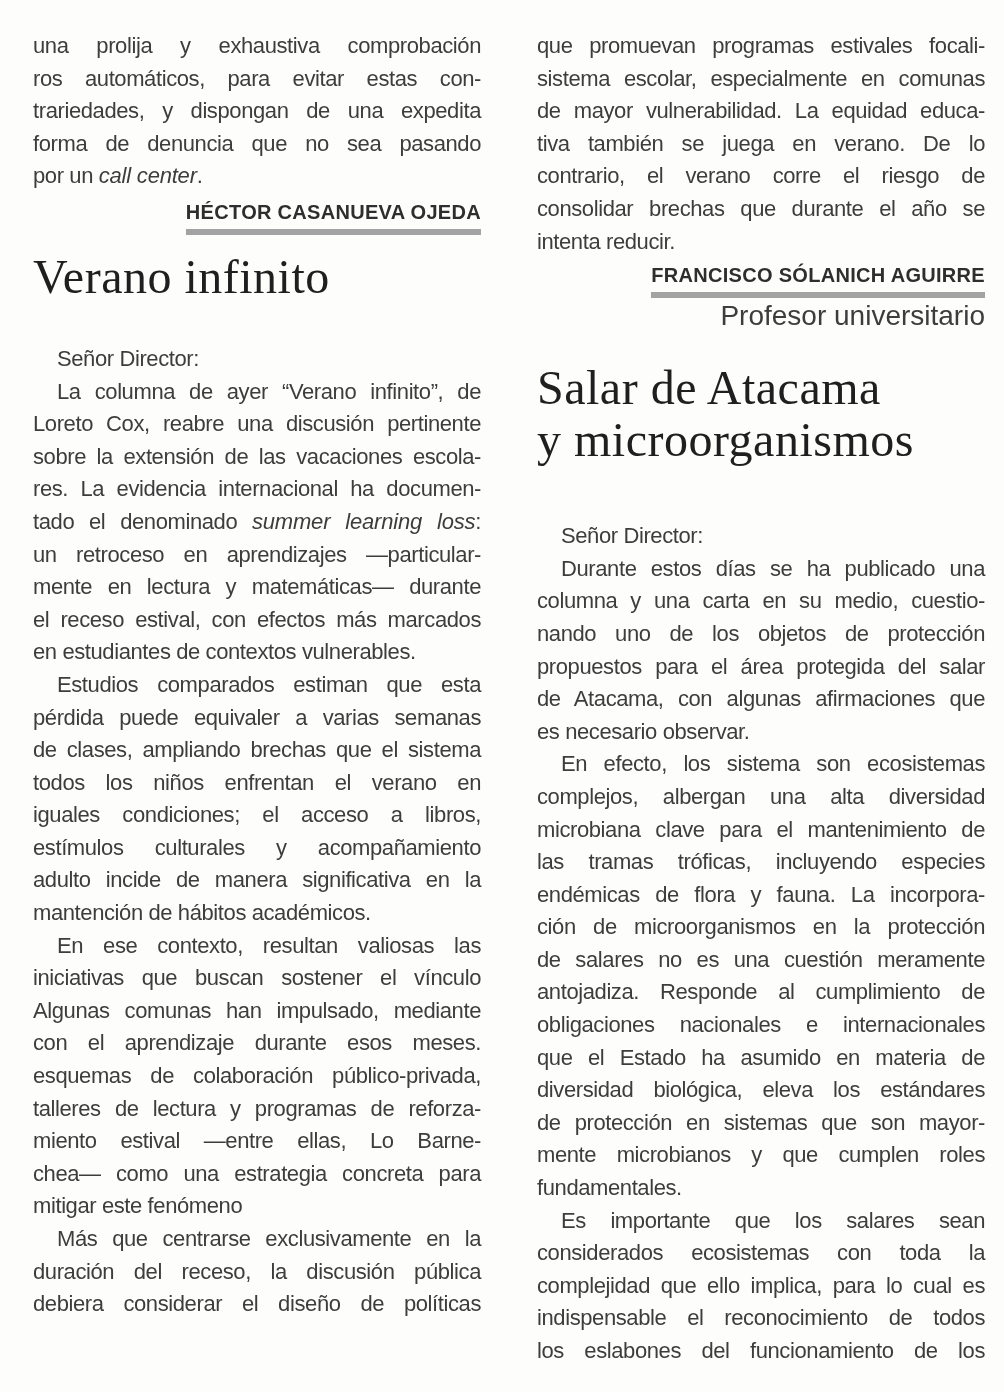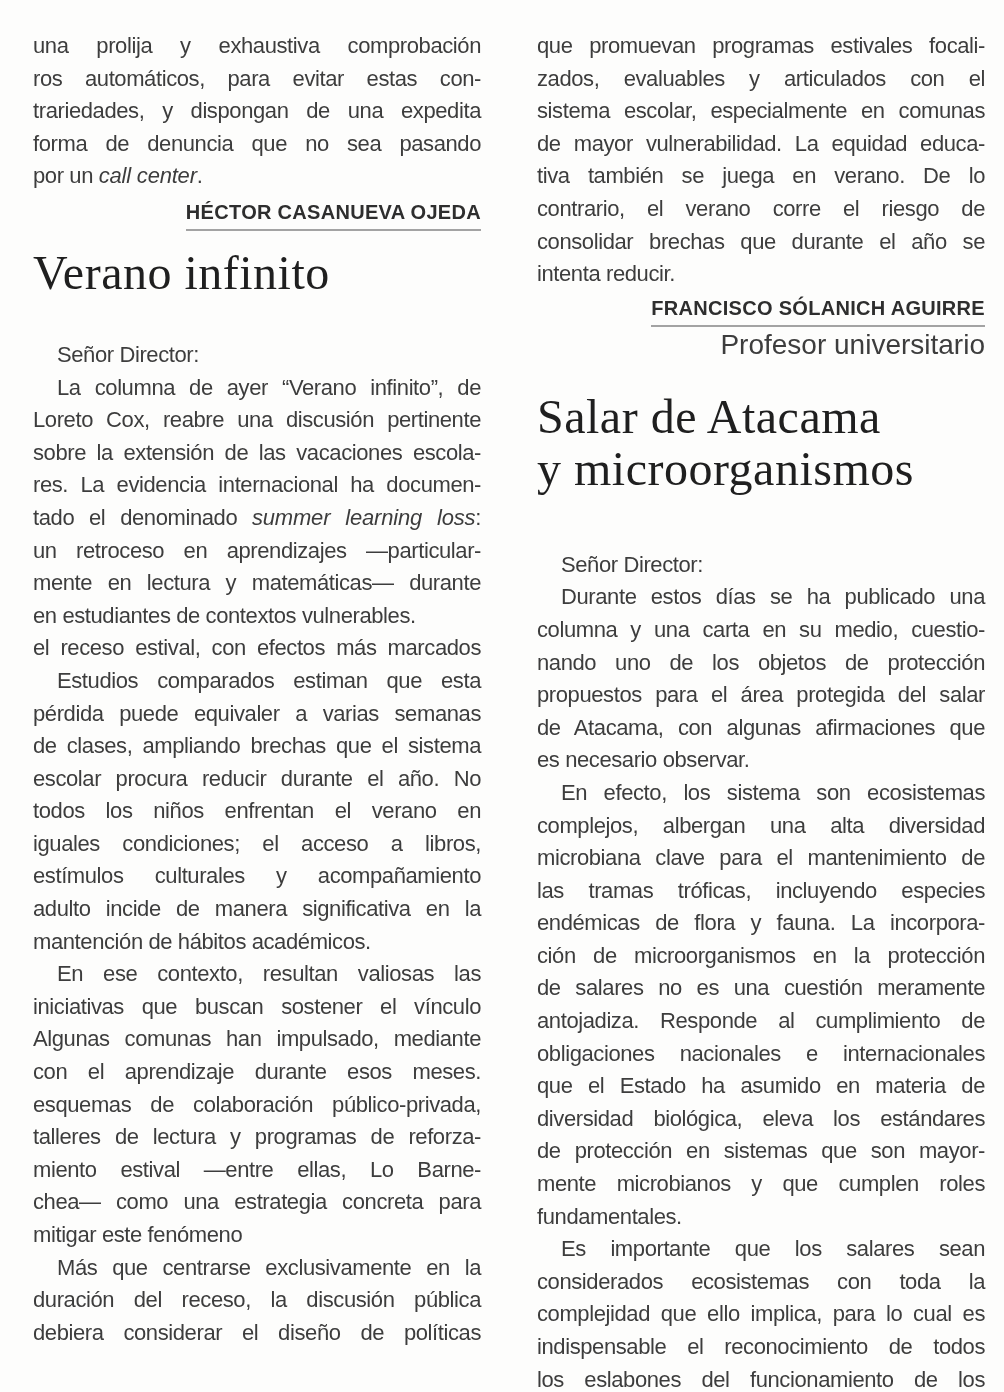--- a/index.html
+++ b/index.html
@@ -36,21 +36,21 @@
 
   
   .signature { text-align: right; margin-top: 8px; }
   .signature .name {
     display: inline-block;
     font-weight: bold;
     font-size: 20px;
     letter-spacing: 0.3px;
     color: #2e2e2e;
     padding-bottom: 5px;
-    border-bottom: 2px solid #a3a3a3;
+    border-bottom: 6px solid #a3a3a3;
   }
   .signature .role {
     font-size: 28px;
     line-height: 24px;
     margin-top: 6px;
     color: #3d3d3d;
   }
 
   
   .headline {
@@ -97,28 +97,27 @@
           <div class="line indent last">Señor Director:</div>
         </div>
         <div class="paragraph">
           <div class="line indent">La columna de ayer “Verano infinito”, de</div>
           <div class="line">Loreto Cox, reabre una discusión pertinente</div>
           <div class="line">sobre la extensión de las vacaciones escola-</div>
           <div class="line">res. La evidencia internacional ha documen-</div>
           <div class="line">tado el denominado <i>summer learning loss</i>:</div>
           <div class="line">un retroceso en aprendizajes —particular-</div>
           <div class="line">mente en lectura y matemáticas— durante</div>
+          <div class="line">el receso estival, con efectos más marcados</div>
           <div class="line last">en estudiantes de contextos vulnerables.</div>
-          <div class="line">el receso estival, con efectos más marcados</div>
         </div>
         <div class="paragraph">
           <div class="line indent">Estudios comparados estiman que esta</div>
           <div class="line">pérdida puede equivaler a varias semanas</div>
           <div class="line">de clases, ampliando brechas que el sistema</div>
-          <div class="line">escolar procura reducir durante el año. No</div>
           <div class="line">todos los niños enfrentan el verano en</div>
           <div class="line">iguales condiciones; el acceso a libros,</div>
           <div class="line">estímulos culturales y acompañamiento</div>
           <div class="line">adulto incide de manera significativa en la</div>
           <div class="line last">mantención de hábitos académicos.</div>
         </div>
         <div class="paragraph">
           <div class="line indent">En ese contexto, resultan valiosas las</div>
           <div class="line">iniciativas que buscan sostener el vínculo</div>
           <div class="line">Algunas comunas han impulsado, mediante</div>
@@ -134,21 +133,20 @@
           <div class="line">duración del receso, la discusión pública</div>
           <div class="line">debiera considerar el diseño de políticas</div>
         </div>
       </section>
   </div>
 
   <div class="col">
     <section>
         <div class="paragraph">
           <div class="line">que promuevan programas estivales focali-</div>
-          <div class="line">zados, evaluables y articulados con el</div>
           <div class="line">sistema escolar, especialmente en comunas</div>
           <div class="line">de mayor vulnerabilidad. La equidad educa-</div>
           <div class="line">tiva también se juega en verano. De lo</div>
           <div class="line">contrario, el verano corre el riesgo de</div>
           <div class="line">consolidar brechas que durante el año se</div>
           <div class="line last">intenta reducir.</div>
         </div>
       </section>
 
     <div class="signature sig-right">

